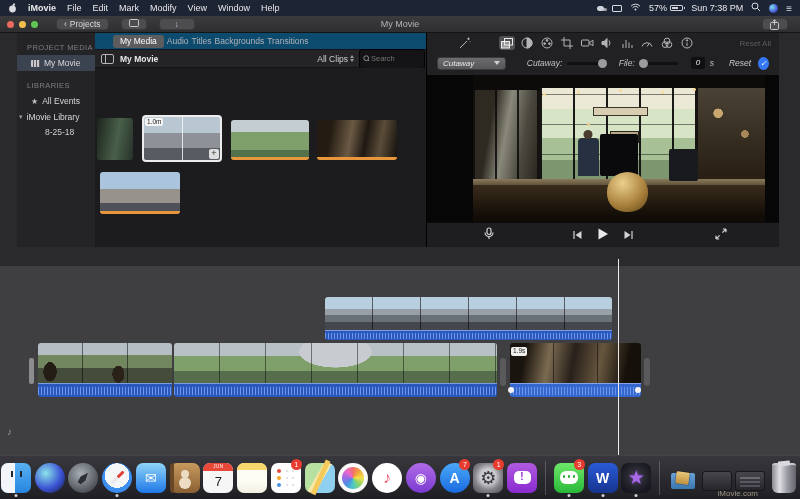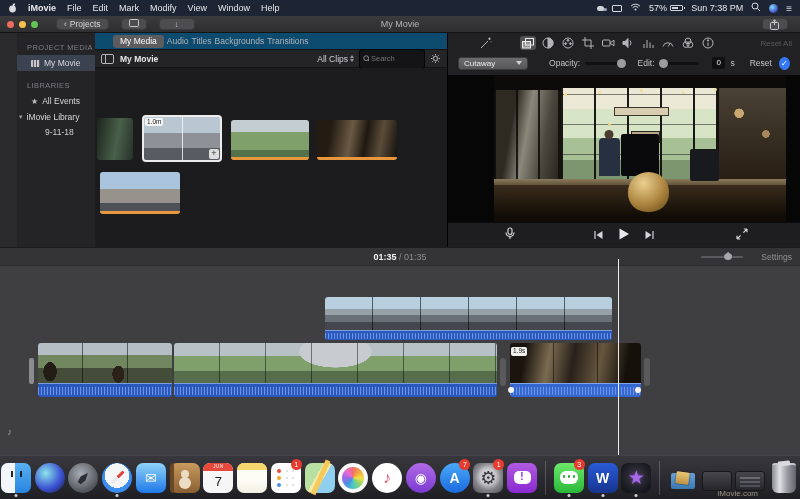--- a/index.html
+++ b/index.html
@@ -76,30 +76,30 @@
   .th2 .split { position:absolute; top:0; bottom:0; left:50%; width:1px; background:rgba(250,250,250,.8); }
   .clip-badge { position:absolute; top:1px; left:1px; background:rgba(248,248,246,.92); color:#1a1a1a;
     font-size:6.5px; padding:0 2px; border-radius:2px; line-height:8px; }
   .addbtn { position:absolute; right:1px; bottom:1px; width:10px; height:10px; border-radius:2px;
     background:rgba(245,245,245,.85); color:#333; font-size:9px; line-height:9px; text-align:center; }
   .th3 { left:136px; top:52px; width:78px; height:40px; background:linear-gradient(#c3cdd2 0 30%,#7fa06b 30% 74%,#53714a 74%); }
   .th4 { left:222px; top:52px; width:80px; height:40px; background:linear-gradient(100deg,#241c12 0 18%,#6b5a44 42%,#1f1812 60%,#5a4c38 78%,#14100c); }
   .th5 { left:5px; top:104px; width:80px; height:42px; background:linear-gradient(#aac4de 0 40%,#98928c 40% 74%,#4e5258 74%); }
 
   
-  .viewer { position:absolute; top:33px; left:447px; width:353px; height:214px; background:#212123; border-left:1px solid #000; }
+  .viewer { position:absolute; top:33px; left:426px; width:353px; height:214px; background:#212123; border-left:1px solid #000; }
   .insp-toolbar { height:20px; display:flex; align-items:center; padding:0 8px; }
   .tool { display:inline-flex; align-items:center; justify-content:center; width:16px; height:14px; }
   .tool svg { stroke:#b4b4b8; fill:none; stroke-width:1; }
   .tool.wand { margin-left:22px; margin-right:26px; }
   .tool.sel { background:#505052; border-radius:3px; }
   .tool.sel svg { stroke:#ececec; }
   .tgroup { display:flex; align-items:center; gap:4px; }
   .resetall { margin-left:auto; color:#5c5c60; font-size:8px; }
-  .adjrow { height:20px; display:flex; align-items:center; padding:0 10px; gap:5px; font-size:8.5px; color:#c8c8cc; }
+  .adjrow { height:20px; display:flex; align-items:center; padding:0 10px; gap:5px; font-size:8.5px; color:#c8c8cc;font-style:italic; }
   .dropdown { width:80px; height:13px; background:linear-gradient(#6c6c6e,#565658); border:1px solid #3a3a3c;
     border-radius:3px; display:flex; align-items:center; padding:0 5px; color:#ececee; font-size:8px; }
   .dropdown .chev { margin-left:auto; width:0; height:0; border-left:3px solid transparent;
     border-right:3px solid transparent; border-top:4px solid #d0d0d4; }
   .lbl { color:#c2c2c6; }
   .slider { position:relative; width:46px; height:3px; background:#101012; border-radius:2px; }
   .knob { position:absolute; top:-3px; width:9px; height:9px; border-radius:50%; background:#9c9c9e; }
   .op-knob { right:-1px; } .fd-knob { left:-1px; }
   .valbox { width:16px; height:12px; background:#101012; border-radius:2px; color:#ececee;
     text-align:center; font-size:8px; line-height:12px; }
@@ -356,21 +356,21 @@
     </div>
     <div class="sb-head">LIBRARIES</div>
     <div class="sb-item">
       <span class="sb-star">★</span>
       <span>All Events</span>
     </div>
     <div class="sb-item" style="padding-left:8px">
       <span class="sb-tri">▾</span>
       <span>iMovie Library</span>
     </div>
-    <div class="sb-sub">9-11-18</div>
+    <div class="sb-sub">8-25-18</div>
   </div>
 
   <div class="media">
     <div class="tabbar">
         <span class="tab active">My Media</span>
         <span class="tab">Audio</span>
         <span class="tab">Titles</span>
         <span class="tab">Backgrounds</span>
         <span class="tab">Transitions</span>
       </div>
@@ -497,25 +497,25 @@
             </svg>
         </span>
       </span>
       <span class="resetall">Reset All</span>
     </div>
     <div class="adjrow">
       <span class="dropdown">
         <span>Cutaway</span>
         <span class="chev"></span>
       </span>
-      <span class="lbl" style="margin-left:16px">Opacity:</span>
+      <span class="lbl" style="margin-left:16px">Cutaway:</span>
       <span class="slider">
           <span class="knob op-knob"></span>
         </span>
-      <span class="lbl" style="margin-left:8px">Edit:</span>
+      <span class="lbl" style="margin-left:8px">File:</span>
       <span class="slider">
           <span class="knob fd-knob"></span>
         </span>
       <span class="valbox" style="margin-left:8px">0</span>
       <span class="lbl">s</span>
       <span class="lbl" style="margin-left:10px;color:#c8c8cc">Reset</span>
       <span class="chk">✓</span>
     </div>
     <div class="vvideo">
       <div class="vframe">
@@ -561,31 +561,20 @@
         </span>
       </span>
       <span class="vc-fs">
         <svg width="12" height="12">
             <path d="M1 11L4.6 7.4M11 1L7.4 4.6M1 11v-3.2M1 11h3.2M11 1v3.2M11 1H7.8"></path>
           </svg>
       </span>
     </div>
   </div>
 
-  <div class="tlhead">
-    <span class="timecode">
-      <span class="cur">01:35</span>
-      <span>/</span>
-      <span>01:35</span>
-    </span>
-    <span class="zoomsl">
-        <span class="zk"></span>
-      </span>
-    <span class="settings">Settings</span>
-  </div>
 
   <div class="timeline">
     <div class="tl-clip cutaway">
       <div class="cut-thumbs"></div>
       <div class="wave"></div>
     </div>
     <div class="startcap"></div>
     <div class="tl-clip clipA">
       <div class="thumbs"></div>
       <div class="wave"></div>

